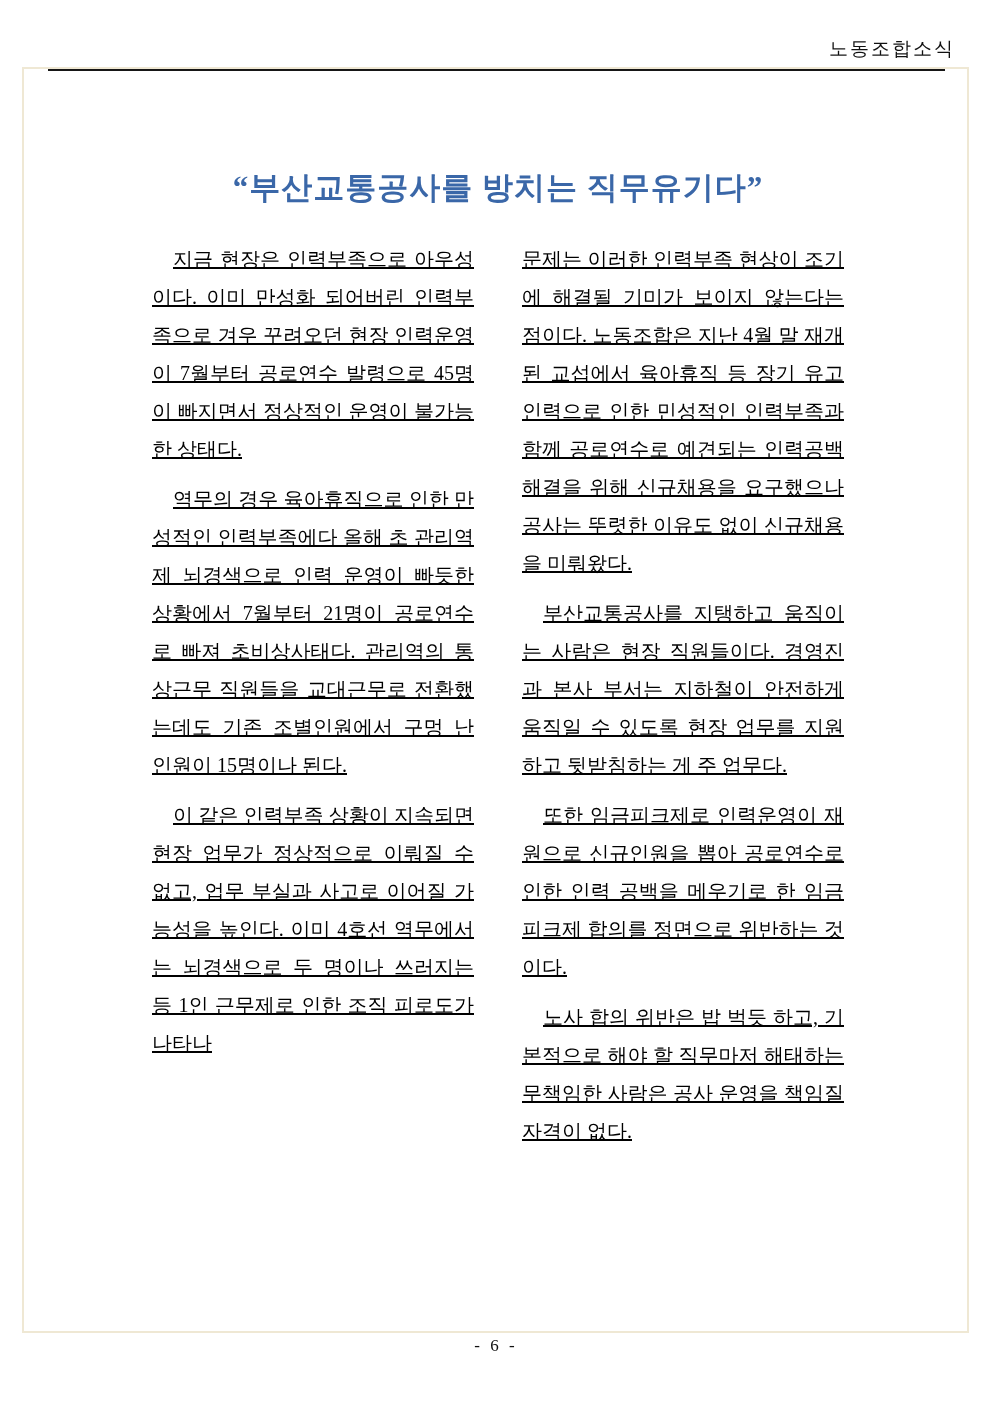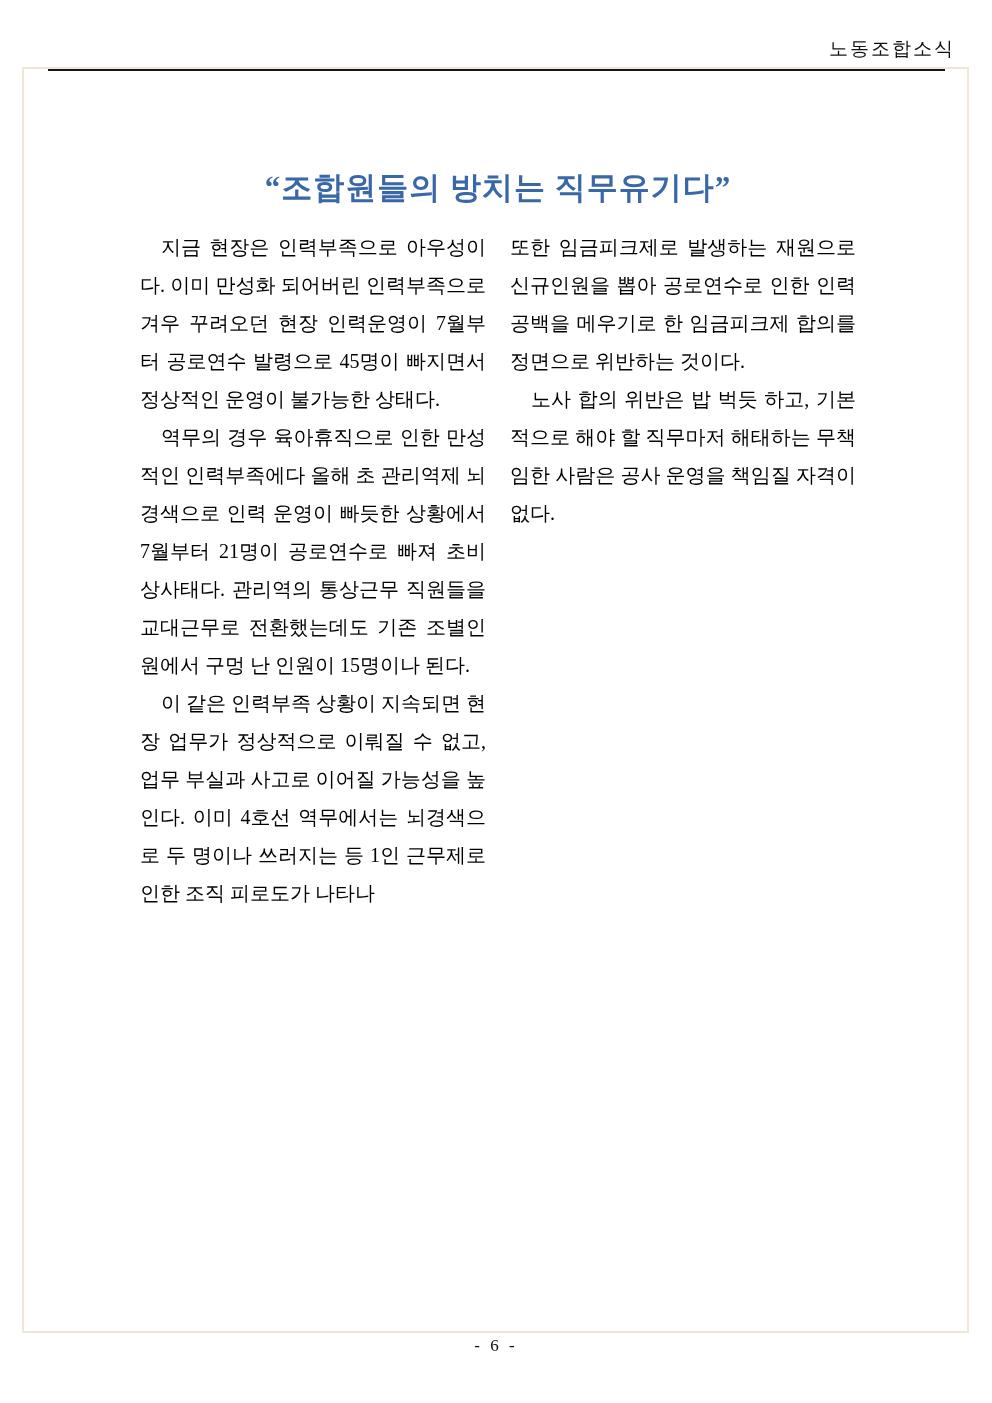--- a/index.html
+++ b/index.html
@@ -50,22 +50,23 @@
     gap:24px;
   }
   .col{
     width:346px;
     font-size:20px;
     line-height:38px;
     text-align:justify;
     word-break:break-all;
   }
   .col p{
-    margin:0;
+    margin:12px;
     text-indent:1.05em;
+    text-decoration:underline;
   }
   .col-right p:first-child{
     text-indent:0;
   }
   .page-number{
     position:absolute;
     top:1336px;left:0;
     width:100%;
     text-align:center;
     font-size:17px;
@@ -77,29 +78,31 @@
 <body>
 
 <div class="page">
 
   <div class="header-label">노동조합소식</div>
 
   <div class="header-rule"></div>
 
   <div class="content-box"></div>
 
-  <h1 class="article-title">“조합원들의 방치는 직무유기다”</h1>
+  <h1 class="article-title">“부산교통공사를 방치는 직무유기다”</h1>
 
   <div class="columns">
     <div class="col col-left">
         <p>지금 현장은 인력부족으로 아우성이다. 이미 만성화 되어버린 인력부족으로 겨우 꾸려오던 현장 인력운영이 7월부터 공로연수 발령으로 45명이 빠지면서 정상적인 운영이 불가능한 상태다.</p>
         <p>역무의 경우 육아휴직으로 인한 만성적인 인력부족에다 올해 초 관리역제 뇌경색으로 인력 운영이 빠듯한 상황에서 7월부터 21명이 공로연수로 빠져 초비상사태다. 관리역의 통상근무 직원들을 교대근무로 전환했는데도 기존 조별인원에서 구멍 난 인원이 15명이나 된다.</p>
         <p>이 같은 인력부족 상황이 지속되면 현장 업무가 정상적으로 이뤄질 수 없고, 업무 부실과 사고로 이어질 가능성을 높인다. 이미 4호선 역무에서는 뇌경색으로 두 명이나 쓰러지는 등 1인 근무제로 인한 조직 피로도가 나타나</p>
       </div>
     <div class="col col-right">
-        <p>또한 임금피크제로 발생하는 재원으로 신규인원을 뽑아 공로연수로 인한 인력 공백을 메우기로 한 임금피크제 합의를 정면으로 위반하는 것이다.</p>
+        <p>문제는 이러한 인력부족 현상이 조기에 해결될 기미가 보이지 않는다는 점이다. 노동조합은 지난 4월 말 재개된 교섭에서 육아휴직 등 장기 유고인력으로 인한 민성적인 인력부족과 함께 공로연수로 예견되는 인력공백 해결을 위해 신규채용을 요구했으나 공사는 뚜렷한 이유도 없이 신규채용을 미뤄왔다.</p>
+        <p>부산교통공사를 지탱하고 움직이는 사람은 현장 직원들이다. 경영진과 본사 부서는 지하철이 안전하게 움직일 수 있도록 현장 업무를 지원하고 뒷받침하는 게 주 업무다.</p>
+        <p>또한 임금피크제로 인력운영이 재원으로 신규인원을 뽑아 공로연수로 인한 인력 공백을 메우기로 한 임금피크제 합의를 정면으로 위반하는 것이다.</p>
         <p>노사 합의 위반은 밥 벅듯 하고, 기본적으로 해야 할 직무마저 해태하는 무책임한 사람은 공사 운영을 책임질 자격이 없다.</p>
       </div>
   </div>
 
   <div class="page-number">- 6 -</div>
 
 </div>
 
 </body></html>

